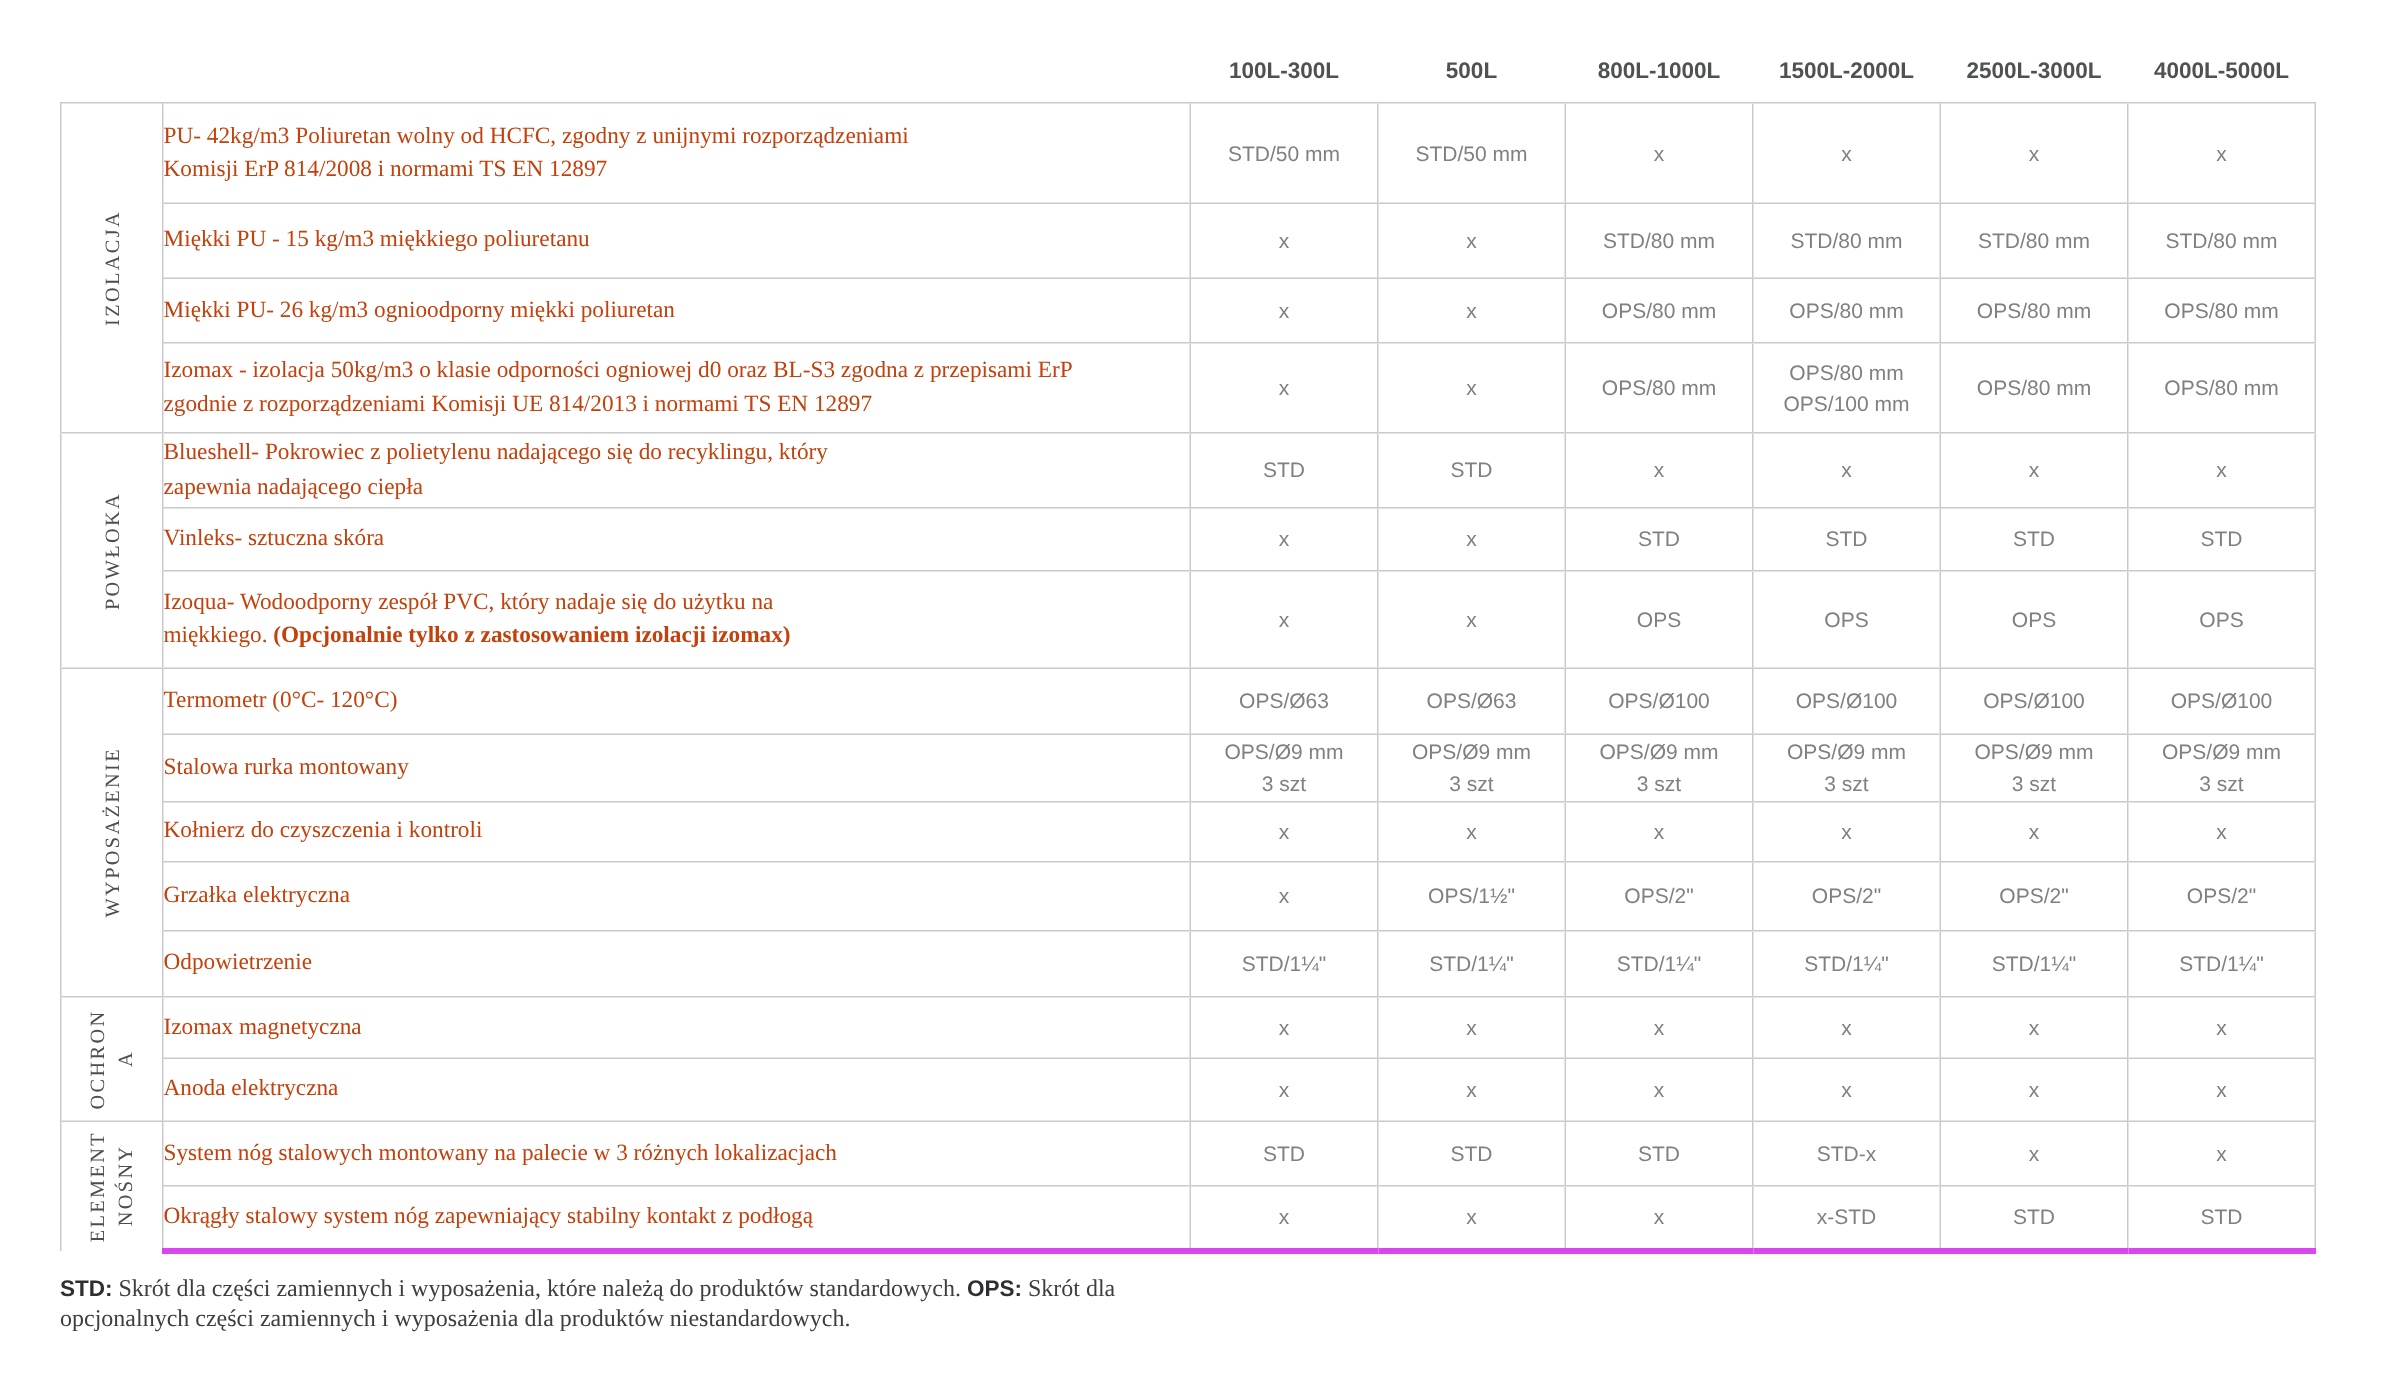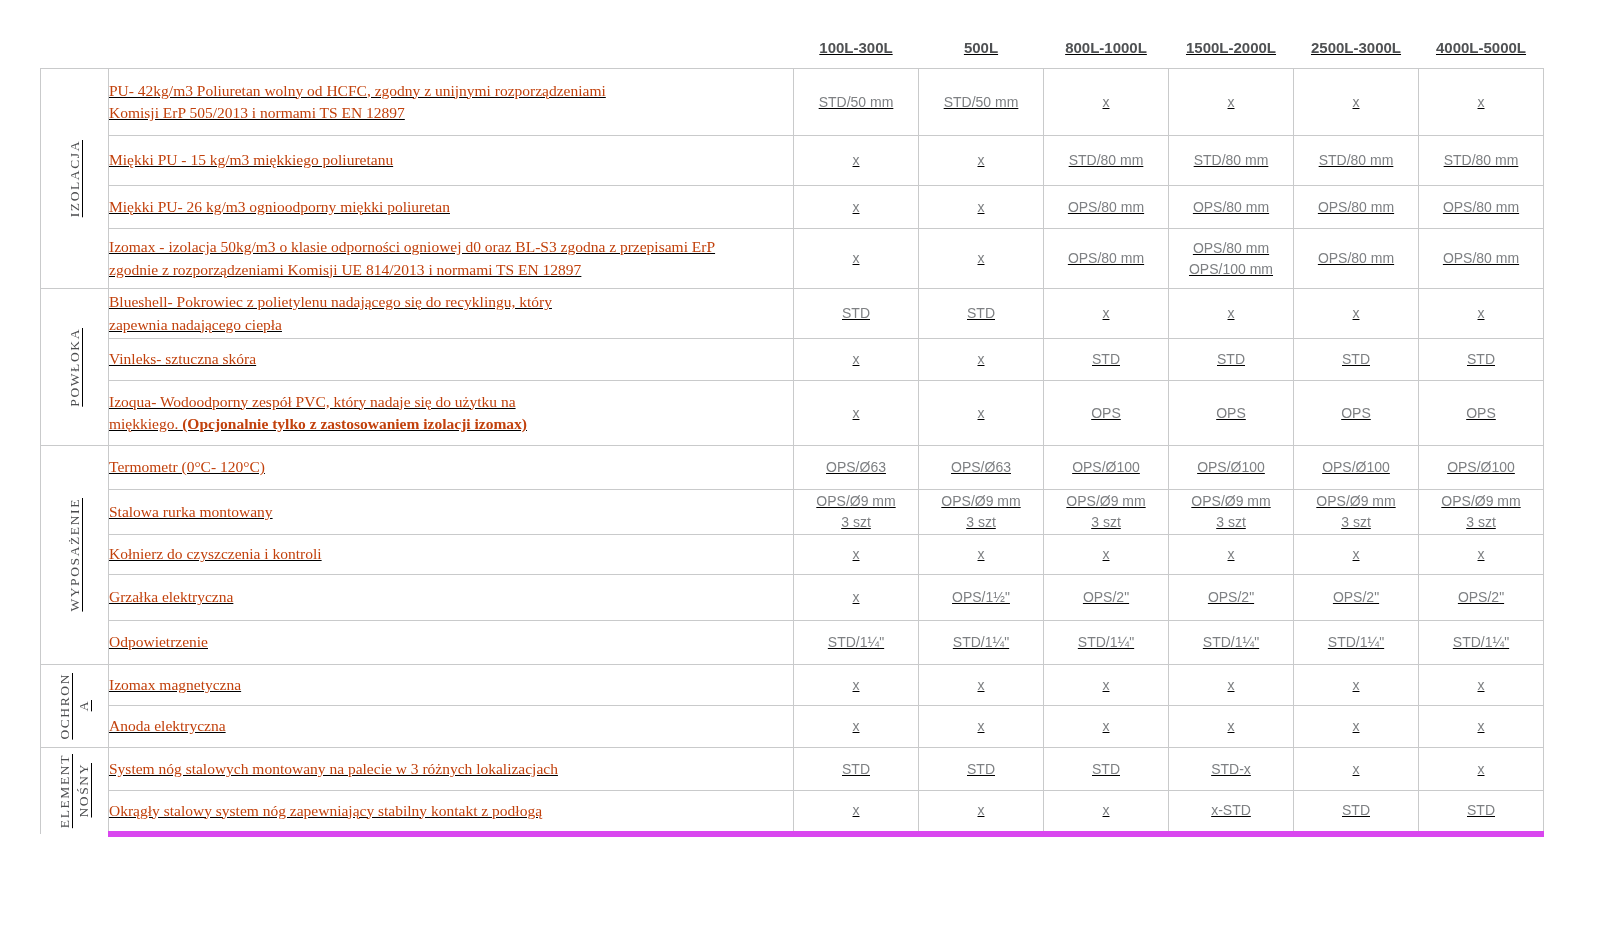--- a/index.html
+++ b/index.html
@@ -1,27 +1,27 @@
 <!DOCTYPE html>
 <html><head>
 <meta charset="utf-8">
 <style>
   html,body{margin:0;padding:0;background:#ffffff;width:1600px;height:926px;overflow:hidden;}
   .page{position:relative;width:1600px;height:926px;font-family:"Liberation Serif",serif;}
   .wrap{position:absolute;left:40px;top:26px;}
 
-  table.spec{border-collapse:collapse;table-layout:fixed;text-decoration:underline;}
+  table.spec{border-collapse:collapse;table-layout:fixed;}
   table.spec th,table.spec td{padding:0;}
 
   thead th{height:42px;border:none;vertical-align:middle;
     font-family:"Liberation Sans",sans-serif;font-weight:bold;font-size:15px;color:#4f5153;text-align:center;}
 
   td.group{border-top:1px solid #c9cacb;border-left:1px solid #c9cacb;border-right:1px solid #c9cacb;
     vertical-align:middle;text-align:center;}
-  tr.last-row td{border-bottom:6px solid #d946ef;margin-left:37px;}
+  tr.last-row td{border-bottom:4px solid #d946ef;margin-left:37px;}
   td.desc{border-top:1px solid #c9cacb;vertical-align:middle;
     padding-left:14px;padding-right:8px;font-size:15.5px;color:#c2410c;line-height:1.45;}
   td.val{border-top:1px solid #c9cacb;border-left:1px solid #c9cacb;
     vertical-align:middle;text-align:center;white-space:pre-line;
     font-family:"Liberation Sans",sans-serif;font-size:14px;color:#7e8083;line-height:1.5;}
   td.val.lastcol{border-right:1px solid #c9cacb;}
 
   .desc-line{display:block;}
   .desc-bold{font-weight:bold;}
 
@@ -63,21 +63,21 @@
   <tbody>
 
     <tr style="height:67px">
       <td class="group" rowspan="4">
         <div class="vwrap">
                 <div class="vlabel">IZOLACJA</div>
               </div>
       </td>
       <td class="desc">
         <span class="desc-line">PU- 42kg/m3 Poliuretan wolny od HCFC, zgodny z unijnymi rozporządzeniami</span>
-        <span class="desc-line">Komisji ErP 505/2013 i normami TS EN 12897</span>
+        <span class="desc-line">Komisji ErP 814/2008 i normami TS EN 12897</span>
       </td>
       <td class="val">STD/50 mm</td>
       <td class="val">STD/50 mm</td>
       <td class="val">x</td>
       <td class="val">x</td>
       <td class="val">x</td>
       <td class="val lastcol">x</td>
     </tr>
     <tr style="height:50px">
       <td class="desc">
@@ -276,14 +276,15 @@
       <td class="val">x</td>
       <td class="val">x</td>
       <td class="val">x</td>
       <td class="val">x-STD</td>
       <td class="val">STD</td>
       <td class="val lastcol">STD</td>
     </tr>
   </tbody>
 </table>
 
+<p class="footnote"><span class="fn-label">STD:</span><span> Skrót dla części zamiennych i wyposażenia, które należą do produktów standardowych. </span><span class="fn-label">OPS:</span><span> Skrót dla opcjonalnych części zamiennych i wyposażenia dla produktów niestandardowych.</span></p>
 </div>
 </div>
 
 </body></html>

